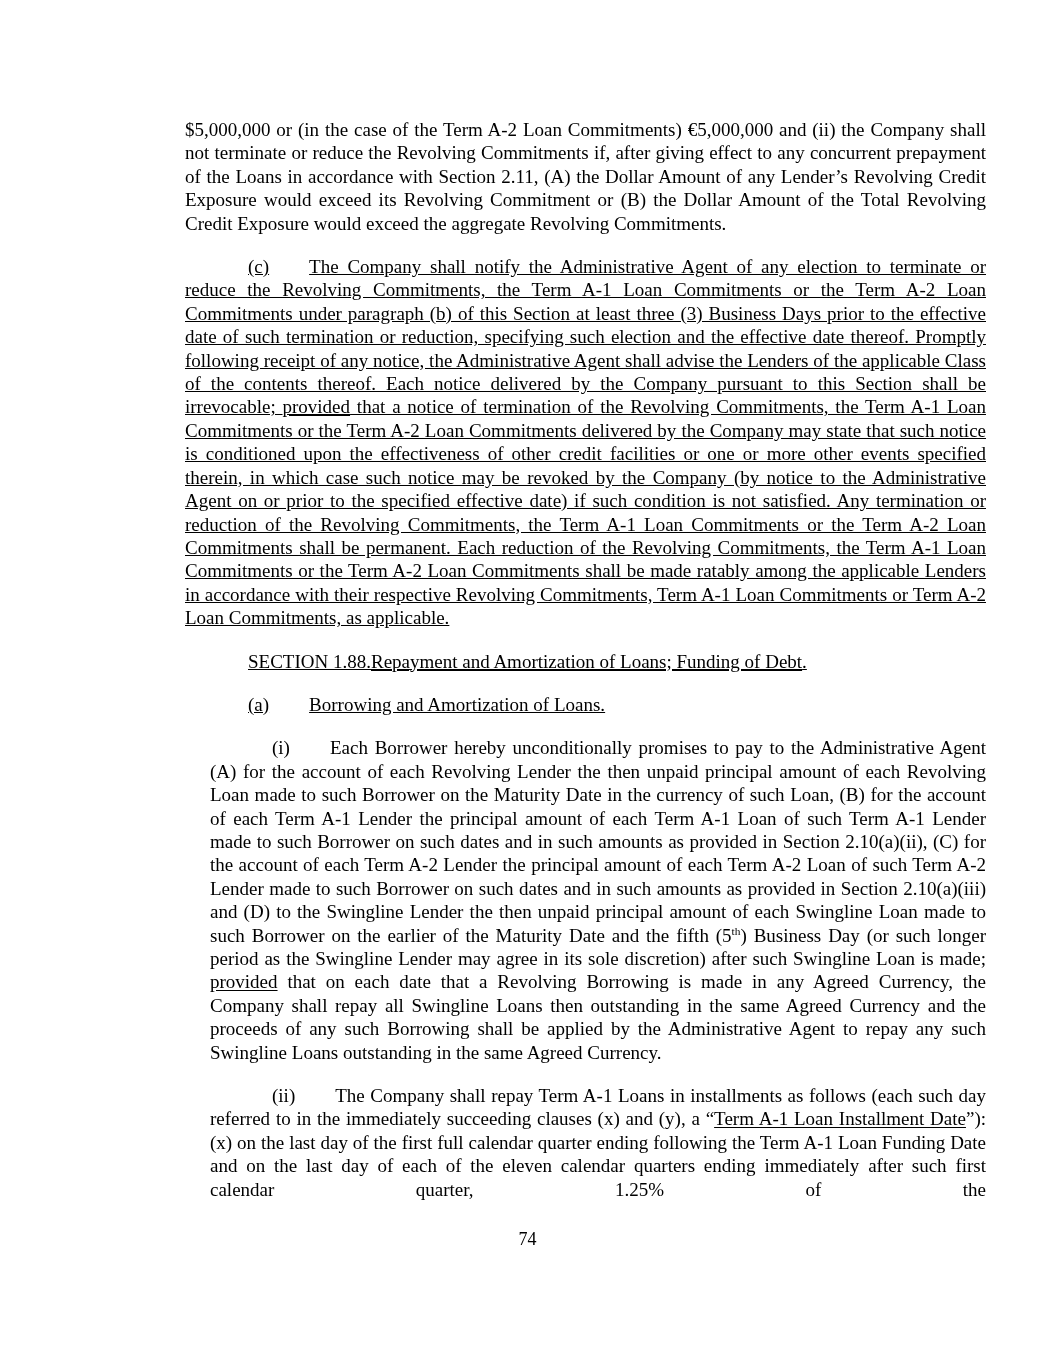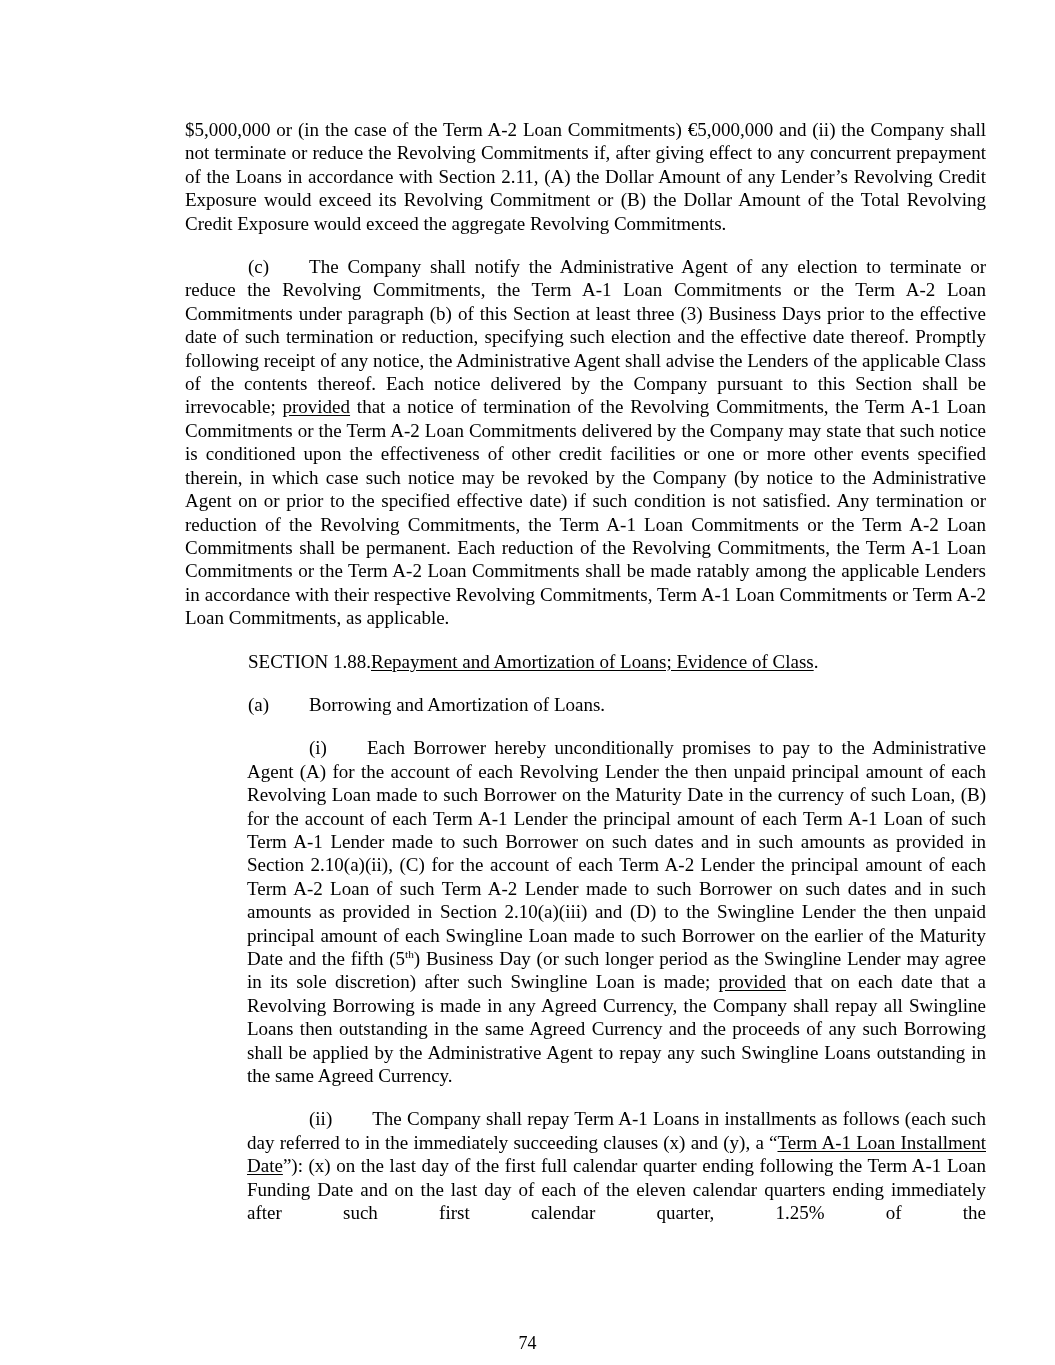--- a/index.html
+++ b/index.html
@@ -25,23 +25,24 @@
   }
   .para {
     margin: 0 0 20px 0;
     font-size: 19px;
     line-height: 23.4px;
     text-align: justify;
     letter-spacing: 0;
   }
   .first-indent {
     text-indent: 63px;
+    text-decoration: underline;
   }
   .indent-block {
-    margin-left: 62px; 
+    margin-left: 25px; 
   }
   .indent-block .para {
     text-indent: 62px; 
   }
   .justify-last {
     text-align-last: justify; 
   }
   .tab {
     display: inline-block;
     width: 40px;
@@ -50,39 +51,39 @@
     text-decoration: underline;
     text-underline-offset: 2px;
   }
   sup {
     font-size: 0.6em;
     line-height: 0;
     vertical-align: super;
   }
   .page-number {
     position: absolute;
-    top: 1332px;
+    top: 1228px;
     left: 0;
     width: 100%;
     text-align: center;
     font-size: 18px;
     line-height: 22px;
   }
 </style>
 </head>
 <body>
 
 <div class="page">
   <div class="content">
 
     <p class="para"><span>$5,000,000 or (in the case of the Term A-2 Loan Commitments) €5,000,000 and (ii) the Company shall not terminate or reduce the Revolving Commitments if, after giving effect to any concurrent prepayment of the Loans in accordance with Section 2.11, (A) the Dollar Amount of any Lender’s Revolving Credit Exposure would exceed its Revolving Commitment or (B) the Dollar Amount of the Total Revolving Credit Exposure would exceed the aggregate Revolving Commitments.</span></p>
 
     <p class="para first-indent"><span>(c)</span><span class="tab"></span><span>The Company shall notify the Administrative Agent of any election to terminate or reduce the Revolving Commitments, the Term A-1 Loan Commitments or the Term A-2 Loan Commitments under paragraph (b) of this Section at least three (3) Business Days prior to the effective date of such termination or reduction, specifying such election and the effective date thereof.  Promptly following receipt of any notice, the Administrative Agent shall advise the Lenders of the applicable Class of the contents thereof.  Each notice delivered by the Company pursuant to this Section shall be irrevocable; </span><span class="u">provided</span><span> that a notice of termination of the Revolving Commitments, the Term A-1 Loan Commitments or the Term A-2 Loan Commitments delivered by the Company may state that such notice is conditioned upon the effectiveness of other credit facilities or one or more other events specified therein, in which case such notice may be revoked by the Company (by notice to the Administrative Agent on or prior to the specified effective date) if such condition is not satisfied.  Any termination or reduction of the Revolving Commitments, the Term A-1 Loan Commitments or the Term A-2 Loan Commitments shall be permanent.  Each reduction of the Revolving Commitments, the Term A-1 Loan Commitments or the Term A-2 Loan Commitments shall be made ratably among the applicable Lenders in accordance with their respective Revolving Commitments, Term A-1 Loan Commitments or Term A-2 Loan Commitments, as applicable.</span></p>
 
-    <p class="para first-indent"><span>SECTION 1.88.</span><span class="u">Repayment and Amortization of Loans; Evidence of Class</span><span>.</span></p>
+    <p class="para first-indent"><span>SECTION 1.88.</span><span class="u">Repayment and Amortization of Loans; Funding of Debt</span><span>.</span></p>
 
     <p class="para first-indent"><span>(a)</span><span class="tab"></span><span>Borrowing and Amortization of Loans.</span></p>
 
     <div class="indent-block">
       <p class="para"><span>(i)</span><span class="tab"></span><span>Each Borrower hereby unconditionally promises to pay to the Administrative Agent (A) for the account of each Revolving Lender the then unpaid principal amount of each Revolving Loan made to such Borrower on the Maturity Date in the currency of such Loan, (B) for the account of each Term A-1 Lender the principal amount of each Term A-1 Loan of such Term A-1 Lender made to such Borrower on such dates and in such amounts as provided in Section 2.10(a)(ii), (C) for the account of each Term A-2 Lender the principal amount of each Term A-2 Loan of such Term A-2 Lender made to such Borrower on such dates and in such amounts as provided in Section 2.10(a)(iii) and (D) to the Swingline Lender the then unpaid principal amount of each Swingline Loan made to such Borrower on the earlier of the Maturity Date and the fifth (5</span><sup>th</sup><span>) Business Day (or such longer period as the Swingline Lender may agree in its sole discretion) after such Swingline Loan is made; </span><span class="u">provided</span><span> that on each date that a Revolving Borrowing is made in any Agreed Currency, the Company shall repay all Swingline Loans then outstanding in the same Agreed Currency and the proceeds of any such Borrowing shall be applied by the Administrative Agent to repay any such Swingline Loans outstanding in the same Agreed Currency.</span></p>
 
       <p class="para justify-last"><span>(ii)</span><span class="tab"></span><span>The Company shall repay Term A-1 Loans in installments as follows (each such day referred to in the immediately succeeding clauses (x) and (y), a “</span><span class="u">Term A-1 Loan Installment Date</span><span>”): (x) on the last day of the first full calendar quarter ending following the Term A-1 Loan Funding Date and on the last day of each of the eleven calendar quarters ending immediately after such first calendar quarter, 1.25% of the</span></p>
     </div>
 
   </div>

